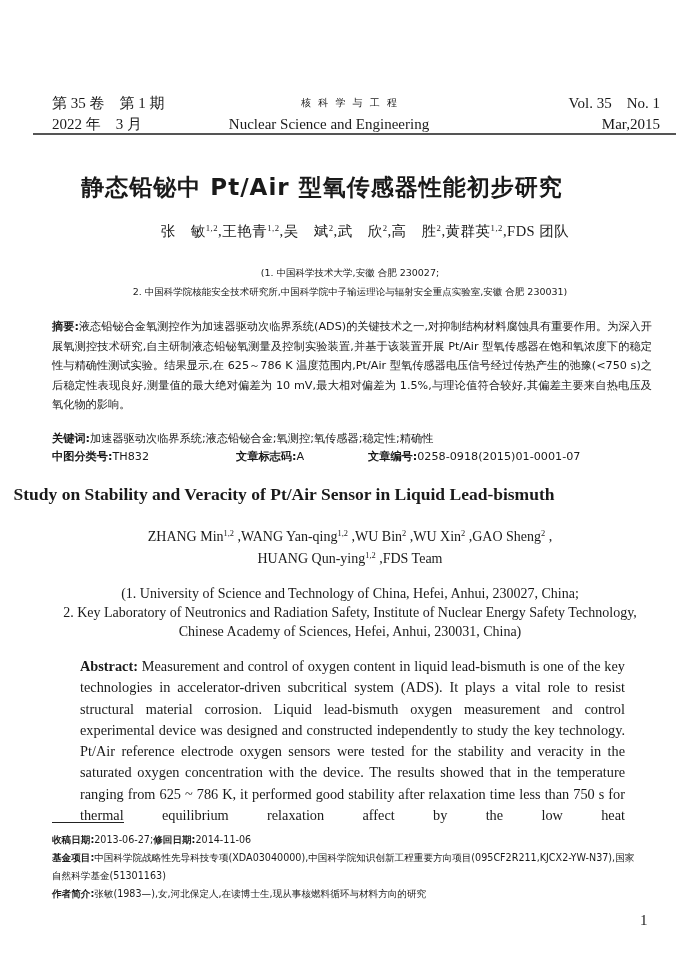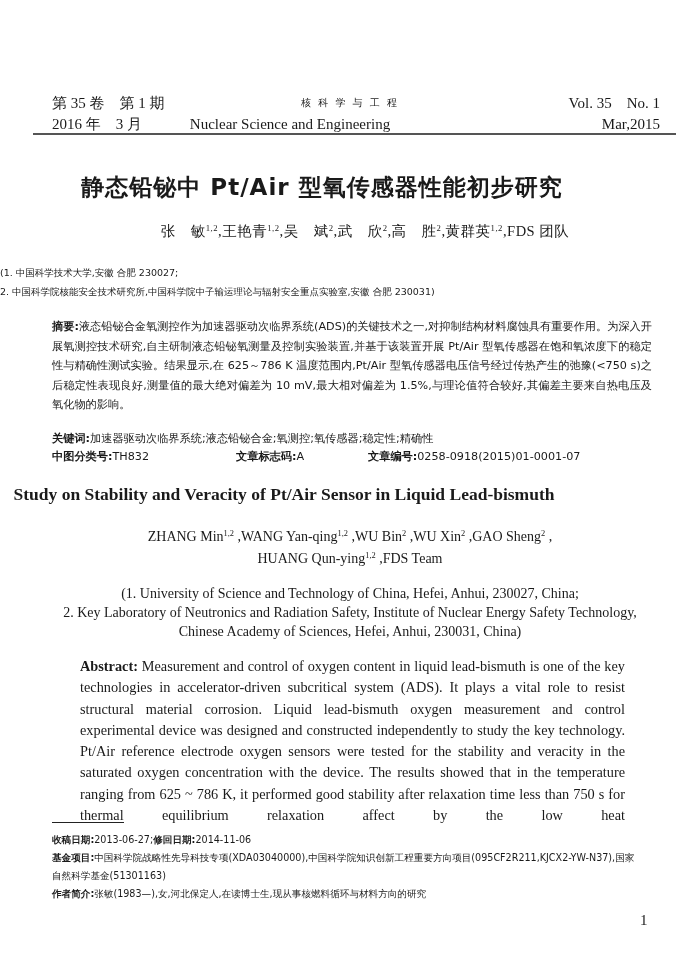--- a/index.html
+++ b/index.html
@@ -5,44 +5,44 @@
   html, body { margin: 0; padding: 0; background: #ffffff; }
   body { width: 700px; height: 970px; position: relative; overflow: hidden; color: #1a1a1a;
          font-family: "Liberation Serif", "DejaVu Serif", serif; }
   .abs { position: absolute; }
   .hdr { font-size: 15px; line-height: 16px; white-space: nowrap; }
   .hdr-rule { left: 33px; top: 133px; width: 643px; height: 2px; background: #555; }
   .title-cn { left: 0; width: 644px; top: 172px; text-align: center; font-size: 23px; font-weight: bold;
               font-family: "DejaVu Sans", sans-serif; letter-spacing: 1px; }
   .authors-cn { left: 15px; width: 700px; top: 222px; text-align: center; font-size: 14.5px; letter-spacing: 0.5px; }
   sup { font-size: 0.6em; vertical-align: 0.6em; line-height: 0; }
-  .aff-cn { left: 0; width: 700px; text-align: left; font-size: 9.5px; line-height: 18px;
+  .aff-cn { left: 0; width: 700px; text-align: center; font-size: 9.5px; line-height: 18px;
             font-family: "DejaVu Sans", sans-serif; }
   .para-cn { left: 52px; width: 600px; font-size: 11.2px; line-height: 19.6px; text-align: justify;
              font-family: "DejaVu Sans", sans-serif; }
   .bold { font-weight: bold; }
   .meta-line { font-size: 11.2px; line-height: 16px; font-family: "DejaVu Sans", sans-serif; white-space: nowrap; }
   .title-en { left: 0; width: 568px; top: 484px; text-align: center; font-size: 17.5px; font-weight: bold; }
   .authors-en { left: 0; width: 700px; text-align: center; font-size: 14px; line-height: 23px; }
   .aff-en { left: 0; width: 700px; text-align: center; font-size: 14px; line-height: 19px; }
   .abstract-en { left: 80px; width: 545px; top: 656px; font-size: 14.3px; line-height: 21.3px; text-align: justify;
                  text-align-last: justify; }
   .abstract-en .lbl { font-weight: bold; }
   .fn-rule { left: 52px; top: 822px; width: 72px; height: 1px; background: #222; }
   .fn { left: 52px; width: 620px; font-size: 9.6px; line-height: 18px; font-family: "DejaVu Sans", sans-serif; }
   .fn .lbl { font-weight: bold; }
   .page-num { left: 640px; top: 880px; font-size: 15px; }
 </style>
 </head>
 <body>
 
 <div class="abs hdr" style="left:52px; top:95px;">第 35 卷　第 1 期</div>
-<div class="abs hdr" style="left:52px; top:116px;">2016 年　3 月</div>
+<div class="abs hdr" style="left:52px; top:116px;">2022 年　3 月</div>
 <div class="abs hdr" style="left:0; width:700px; text-align:center; top:95px; letter-spacing:2px; font-family:'DejaVu Sans',sans-serif; font-size:10px;">核 科 学 与 工 程</div>
-<div class="abs hdr" style="left:0; width:580px; text-align:center; top:116px;">Nuclear Science and Engineering</div>
+<div class="abs hdr" style="left:0; width:580px; text-align:center; top:116px;padding-left:39px;">Nuclear Science and Engineering</div>
 <div class="abs hdr" style="right:40px; top:95px; text-align:right;">Vol. 35　No. 1</div>
 <div class="abs hdr" style="right:40px; top:116px; text-align:right;">Mar,2015</div>
 <div class="abs hdr-rule"></div>
 
 <div class="abs title-cn">静态铅铋中 Pt/Air 型氧传感器性能初步研究</div>
 
 <div class="abs authors-cn" id="authors-cn"><span>张　敏</span><sup>1,2</sup><span>,</span><span>王艳青</span><sup>1,2</sup><span>,</span><span>吴　斌</span><sup>2</sup><span>,</span><span>武　欣</span><sup>2</sup><span>,</span><span>高　胜</span><sup>2</sup><span>,</span><span>黄群英</span><sup>1,2</sup><span>,</span><span>FDS 团队</span></div>
 
 <div class="abs aff-cn" style="top:264px;">(1. 中国科学技术大学,安徽 合肥 230027;</div>
 <div class="abs aff-cn" style="top:283px;">2. 中国科学院核能安全技术研究所,中国科学院中子输运理论与辐射安全重点实验室,安徽 合肥 230031)</div>

